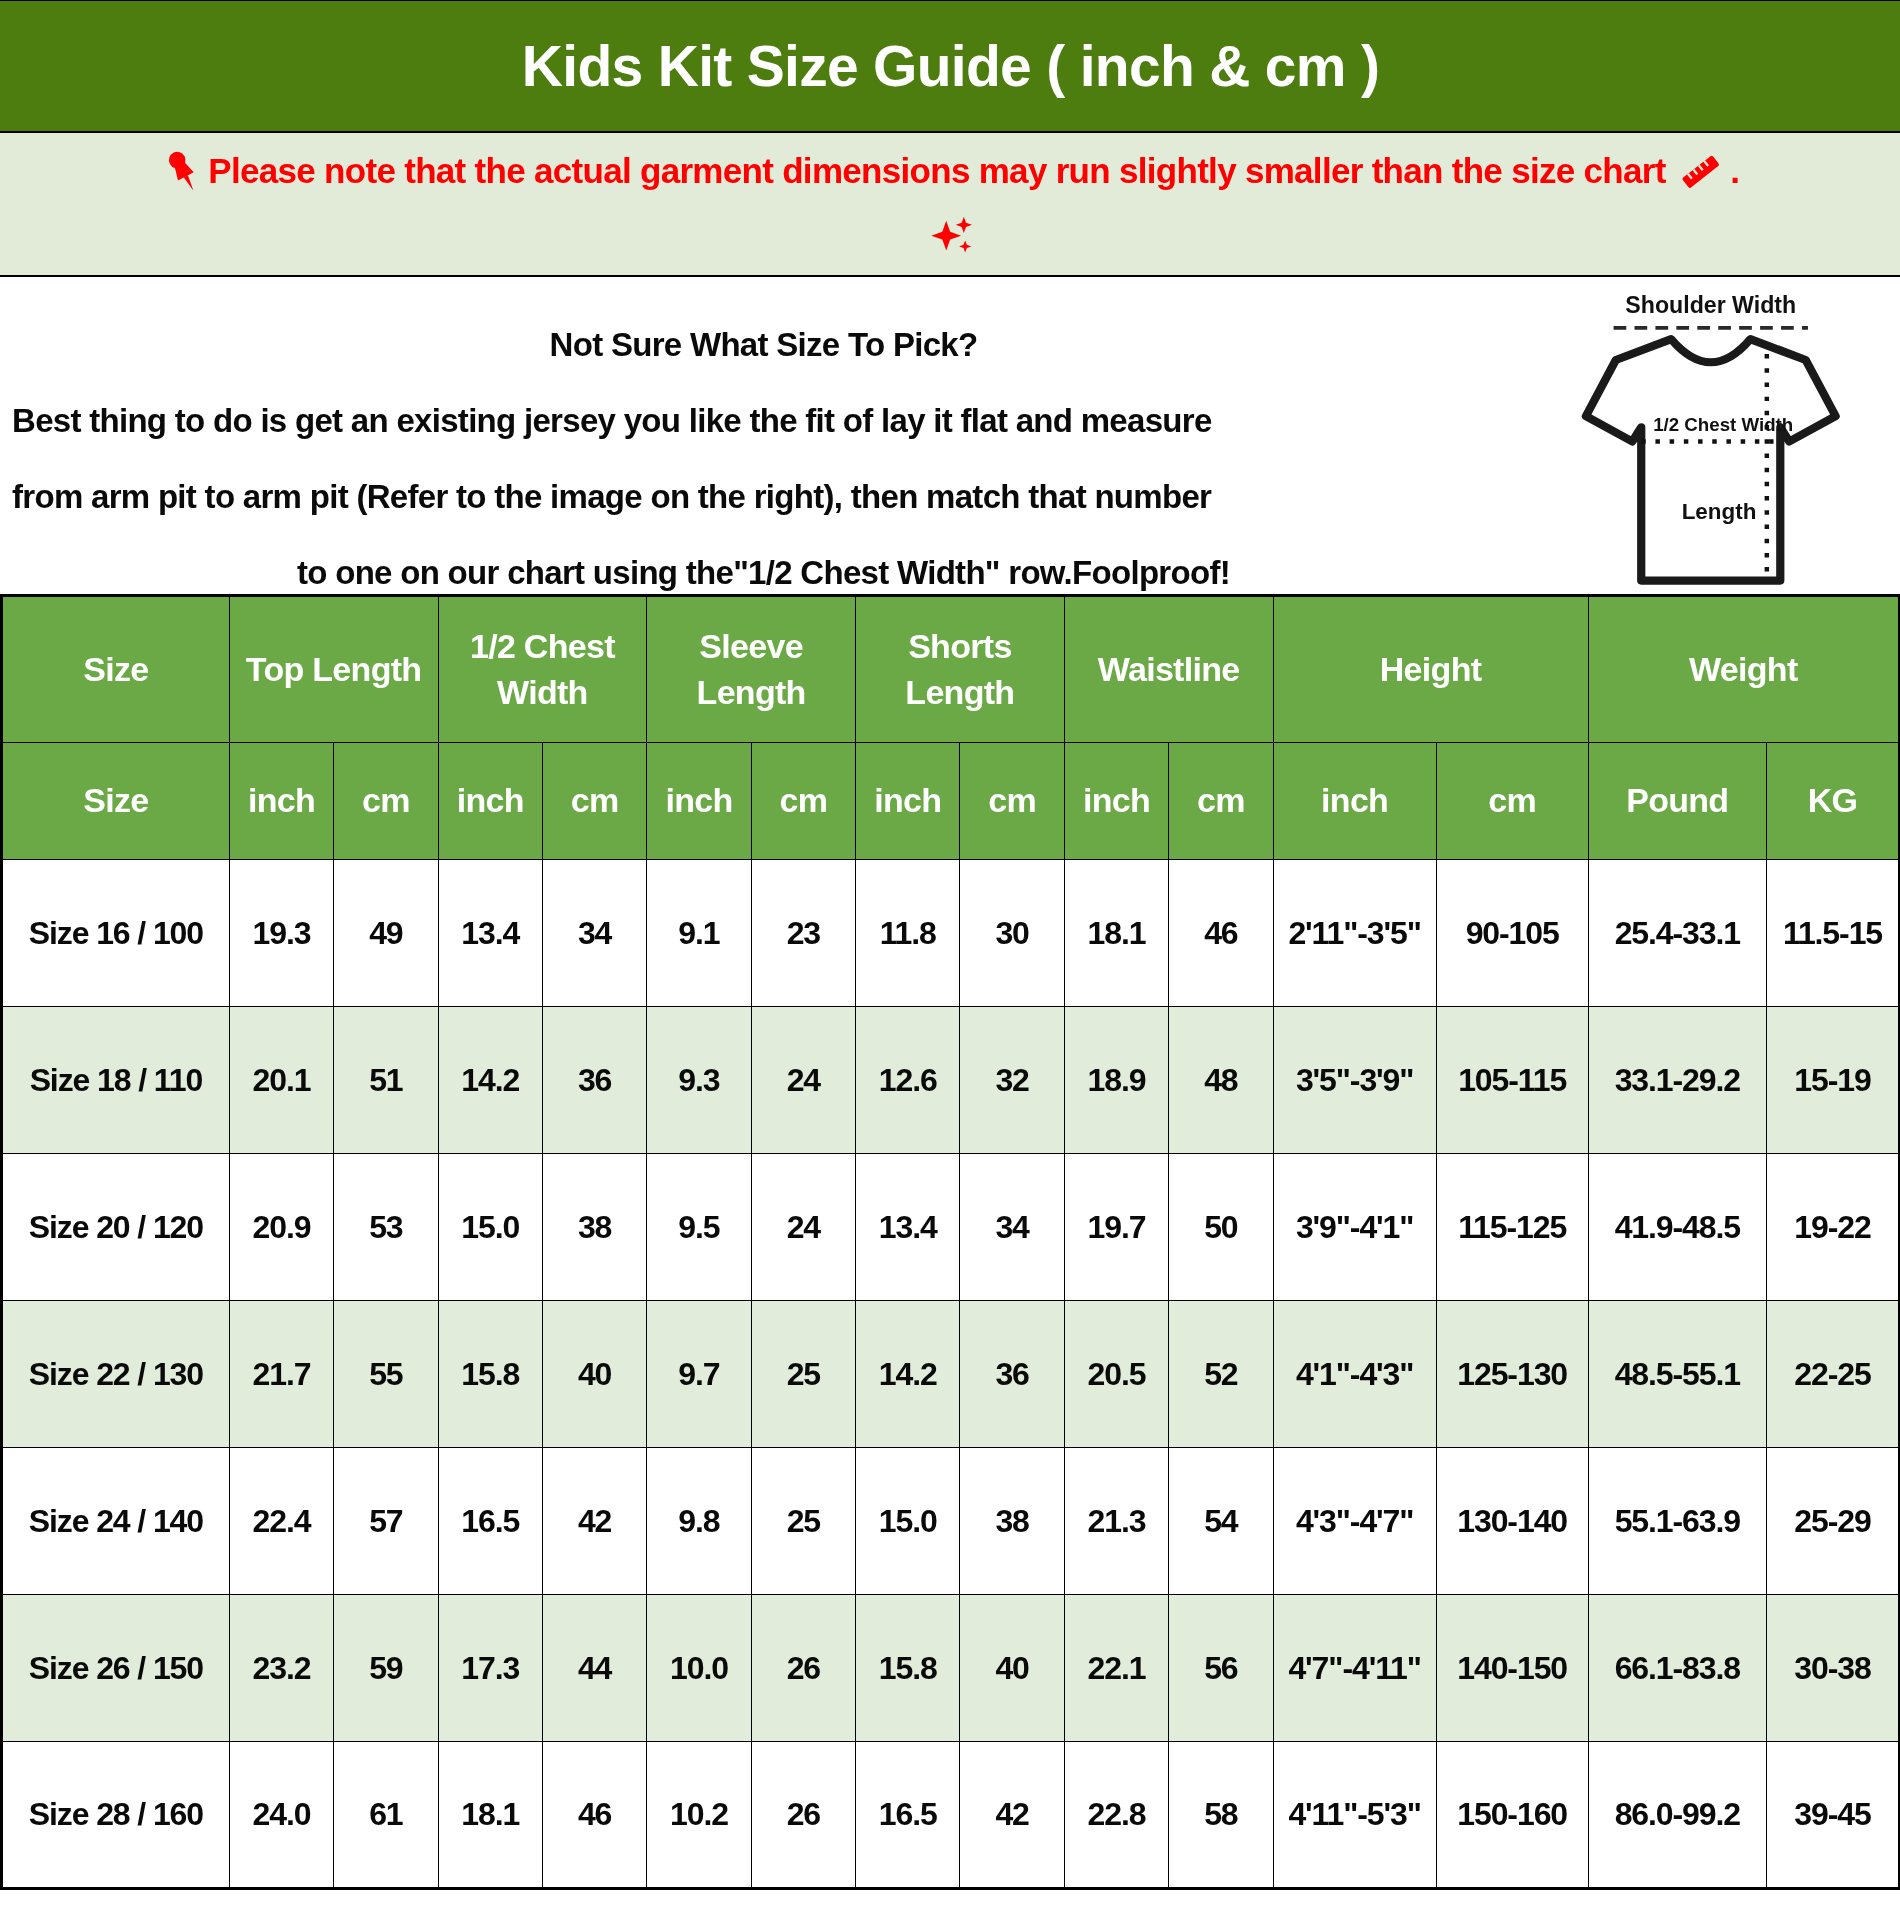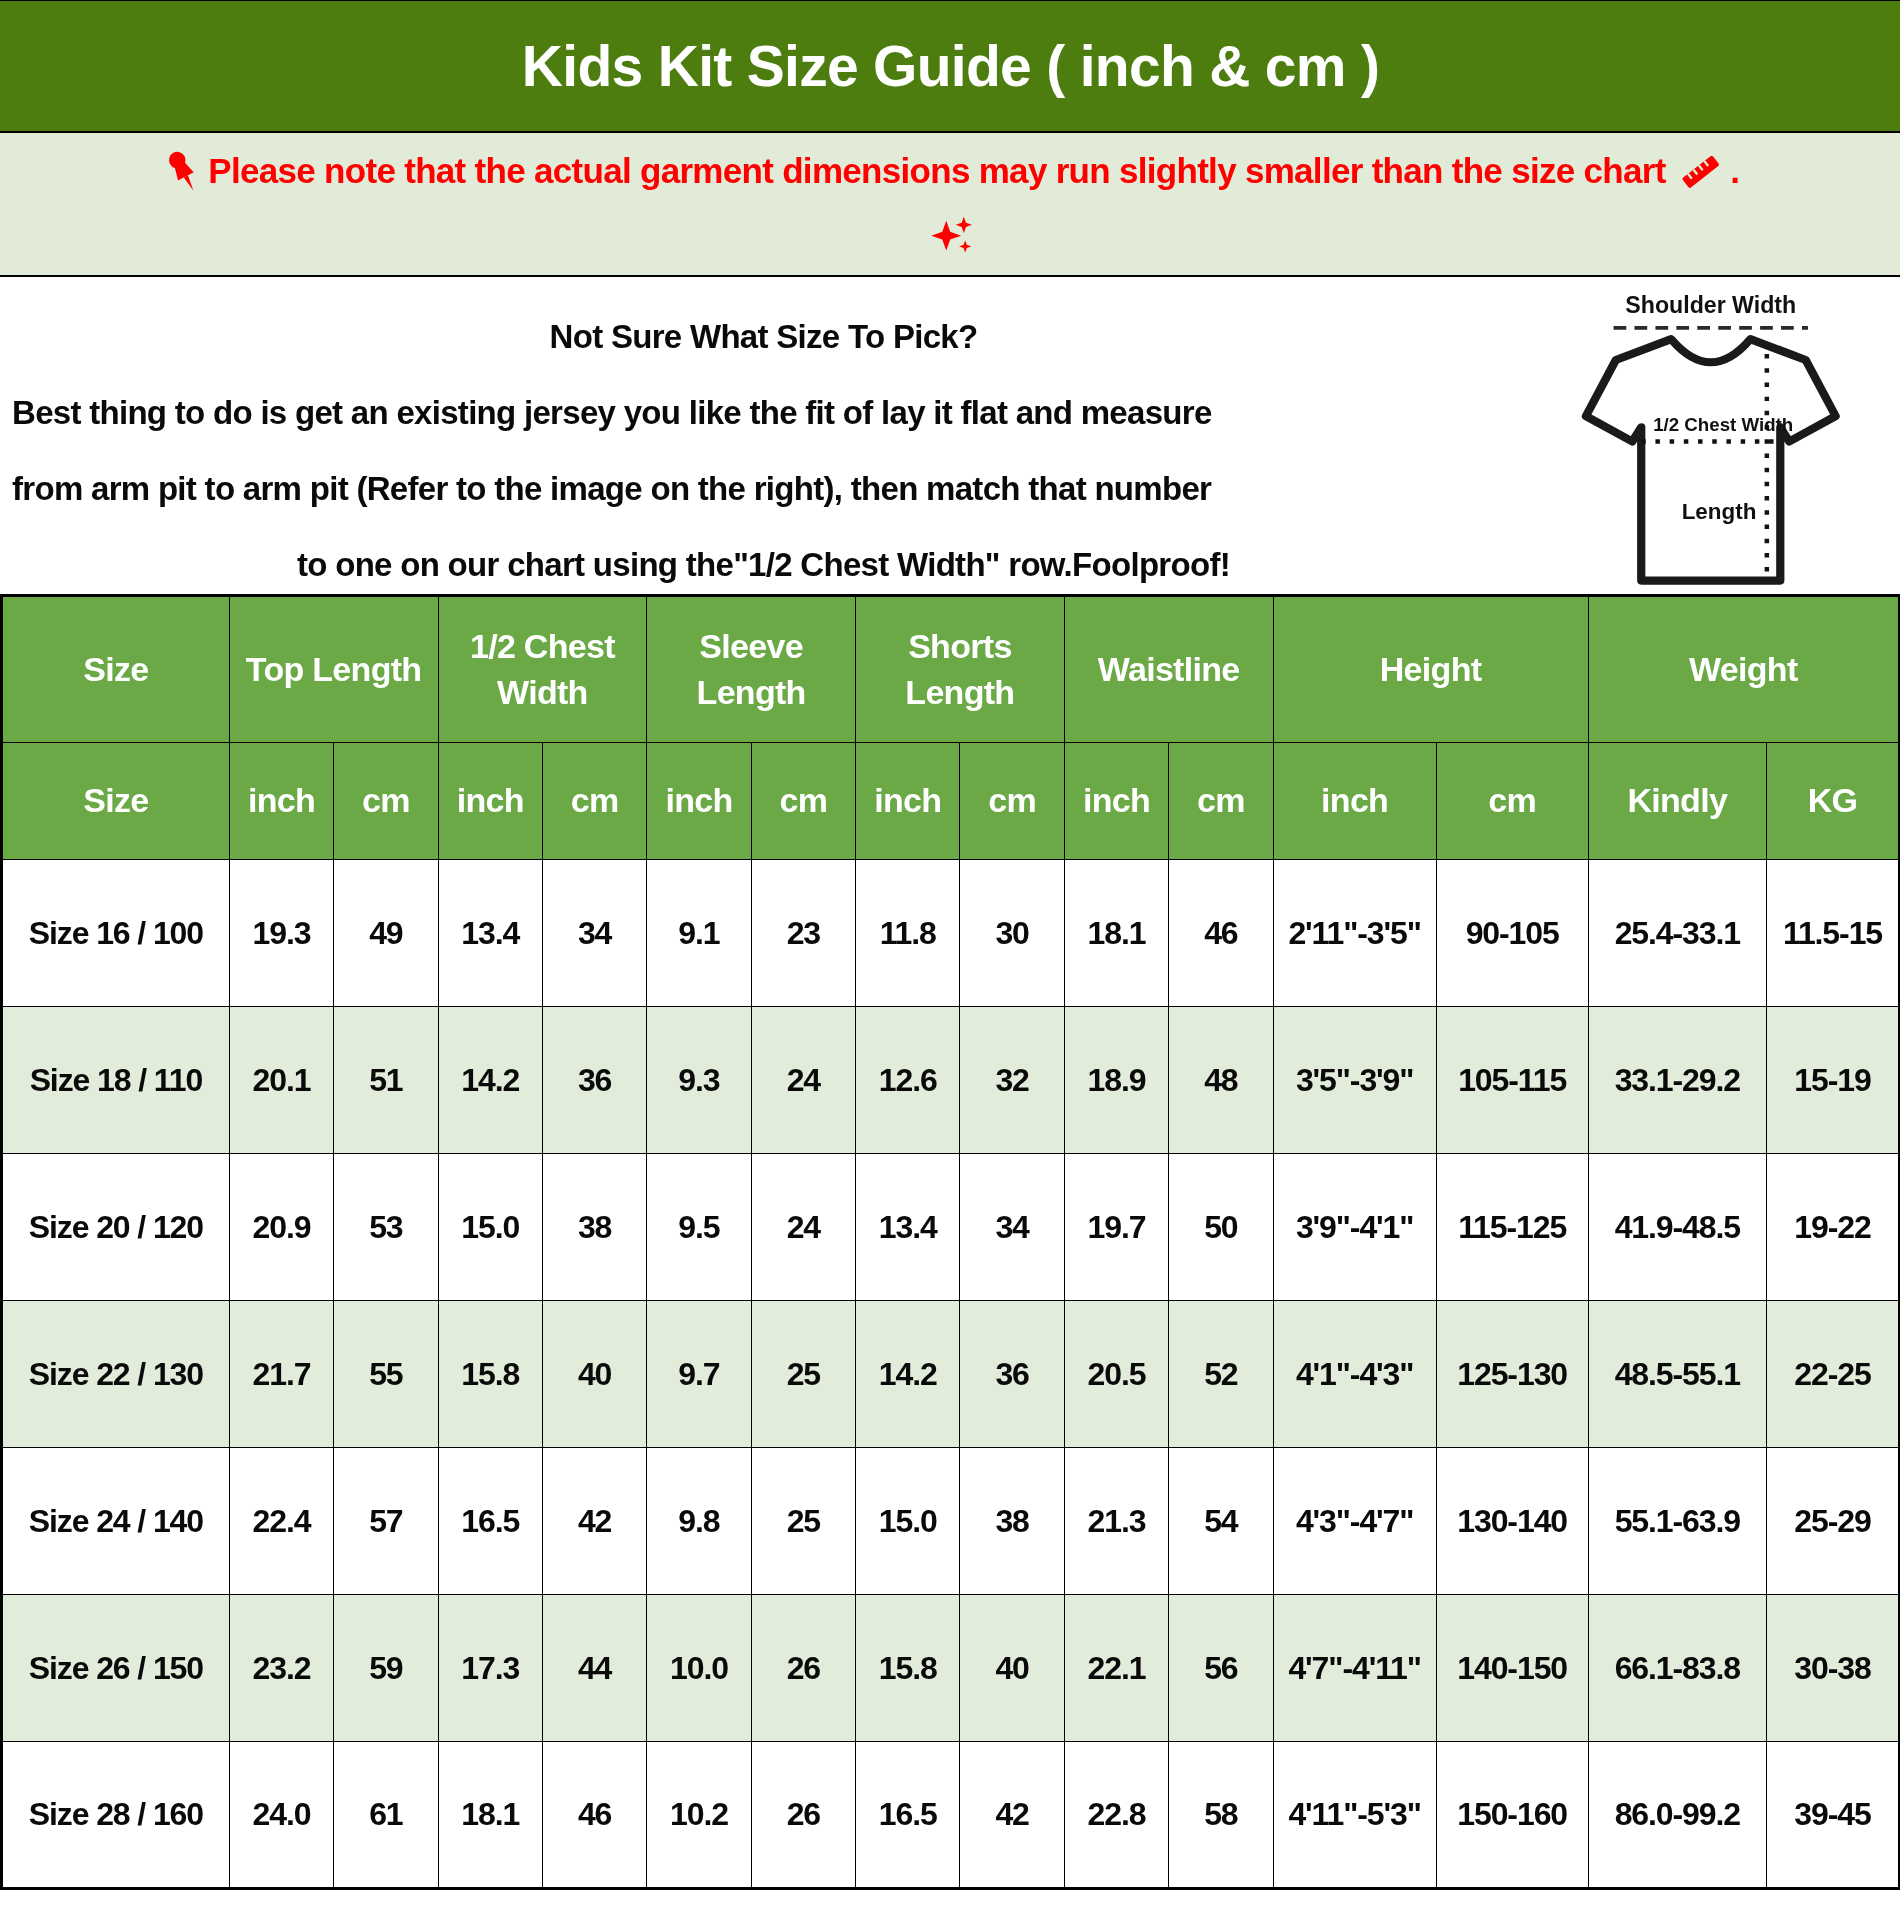--- a/index.html
+++ b/index.html
@@ -41,21 +41,21 @@
 
   
   .info {
     height:317px;
     display:flex;
     background:#fff;
     color:#0a0a0a;
   }
   .info-text {
     flex:1 1 auto;
-    padding-top:22px;
+    padding-top:30px;
     font-size:33px; letter-spacing:-0.7px;
     line-height:76px;
   }
   .info-text .centered { text-align:center; }
   .info-text .lefted   { text-align:left; padding-left:12px; }
   .diagram {
     flex:0 0 374px;
     display:flex; align-items:flex-start; justify-content:center;
     padding-top:6px;
   }
@@ -180,21 +180,21 @@
       <th>inch</th>
       <th>cm</th>
       <th>inch</th>
       <th>cm</th>
       <th>inch</th>
       <th>cm</th>
       <th>inch</th>
       <th>cm</th>
       <th>inch</th>
       <th>cm</th>
-      <th>Kindly</th>
+      <th>Pound</th>
       <th>KG</th>
     </tr>
   </thead>
   <tbody>
       <tr>
         <td>Size 16 / 100</td>
         <td>19.3</td>
         <td>49</td>
         <td>13.4</td>
         <td>34</td>

